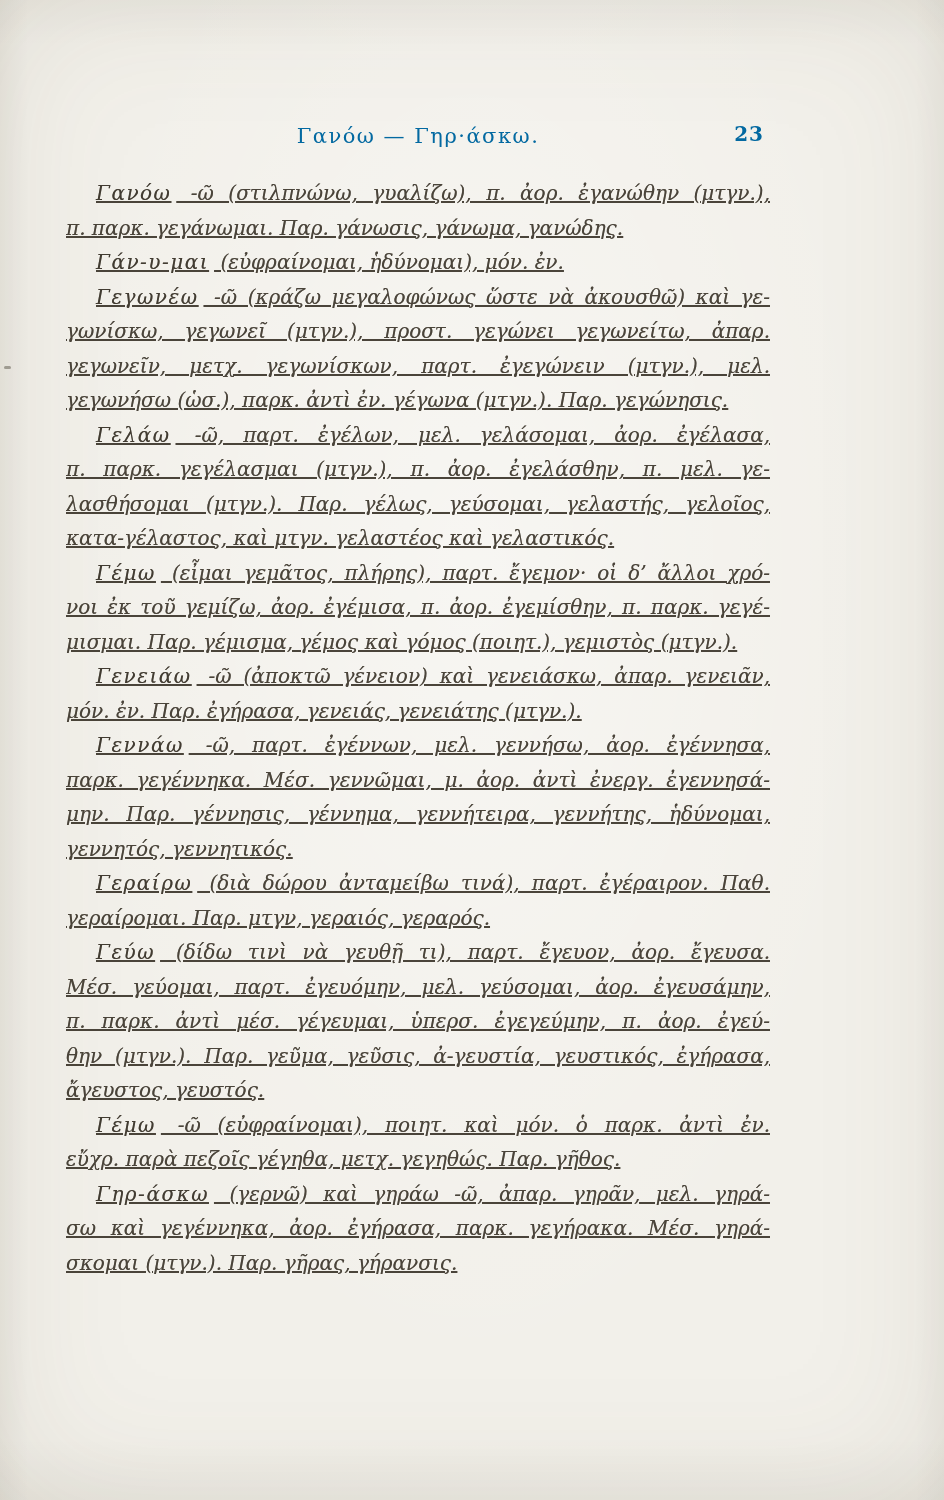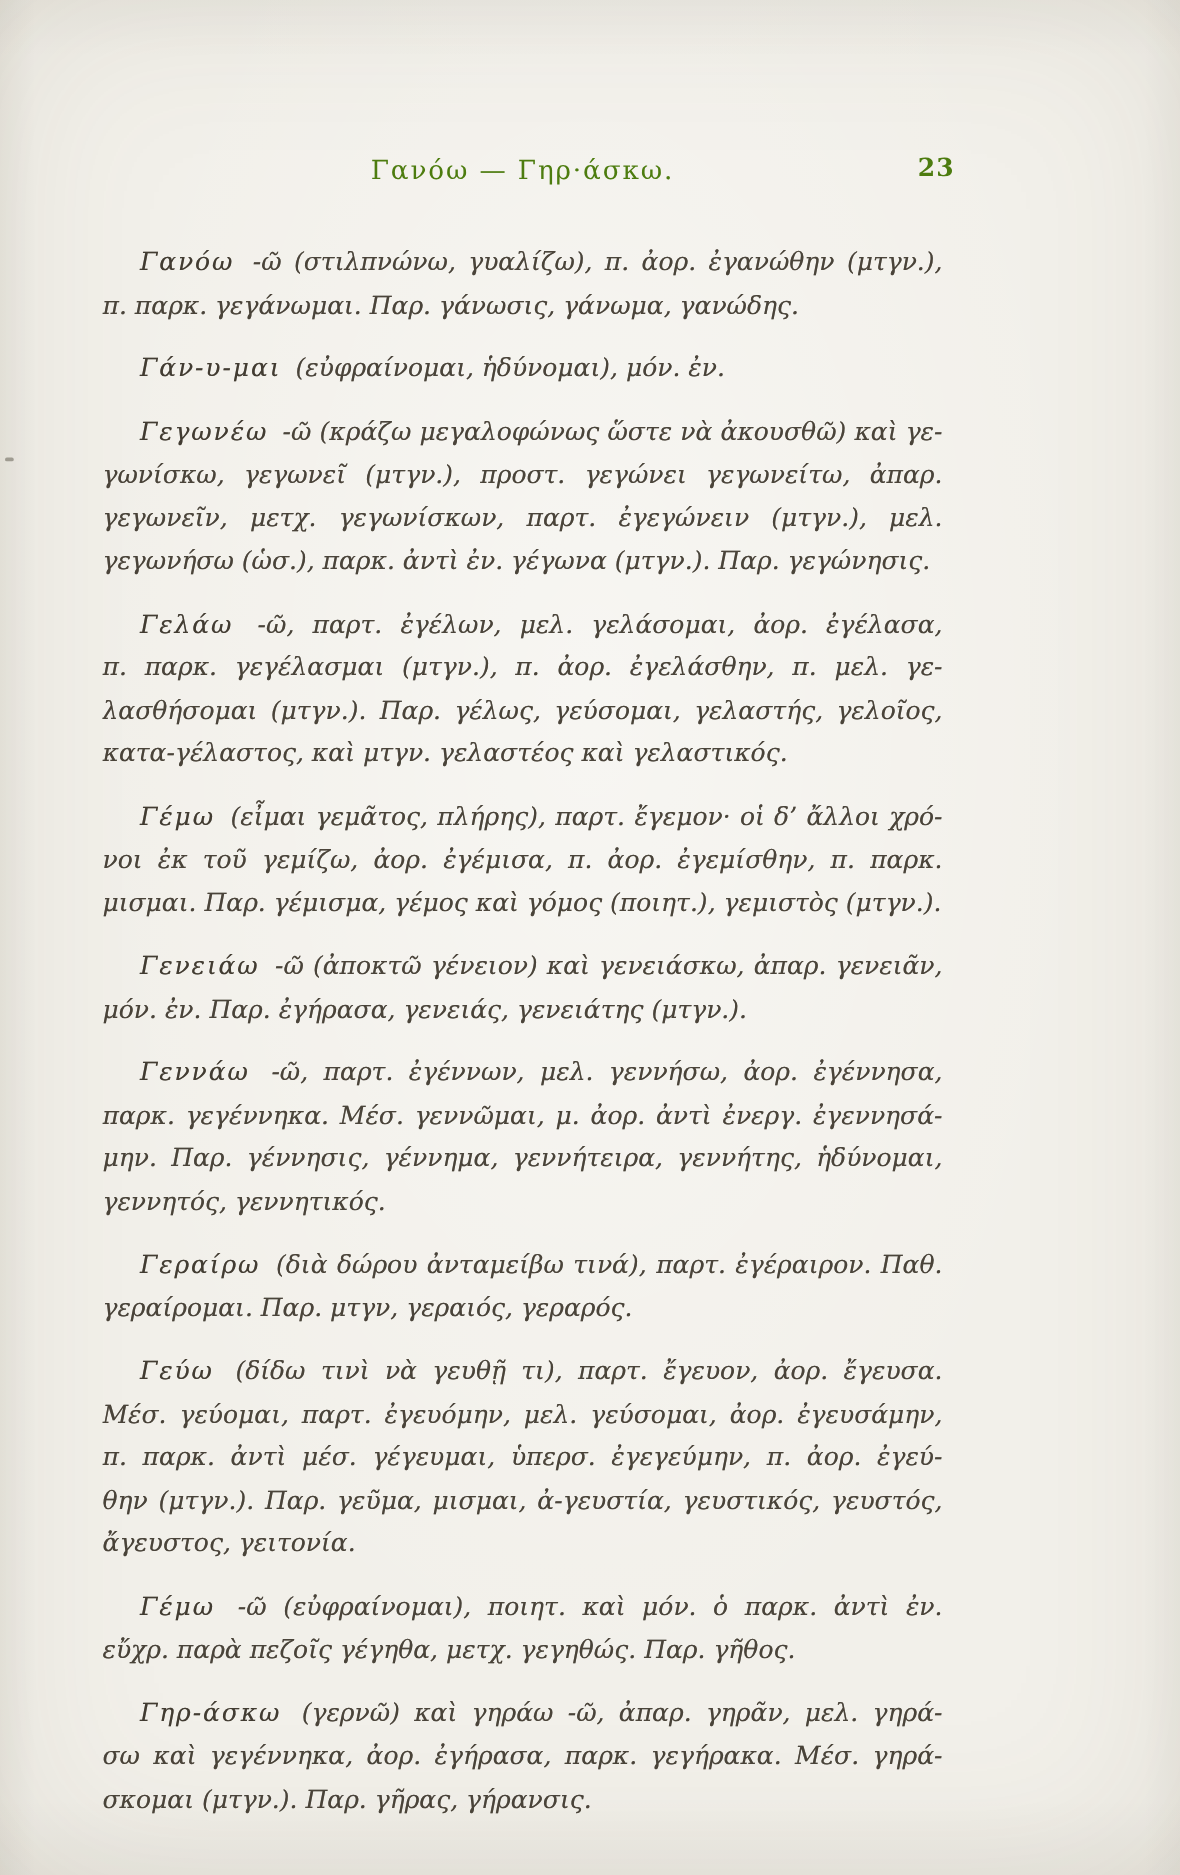--- a/index.html
+++ b/index.html
@@ -39,21 +39,21 @@
     letter-spacing: 1px;
   }
   .text-block {
     position: absolute;
     left: 66px; top: 176px;
     width: 704px;
     font-style: italic;
     color: #4a443a;
     text-shadow: 0 0 0.5px rgba(74,68,58,0.55);
   }
-  .entry { margin: 16px; }
+  .entry { margin: 0; text-decoration: underline; }
   .entry-line {
     font-size: 20px;
     line-height: 34.5px;
     height: 34.5px;
     text-align: justify;
     text-align-last: justify;
     overflow: hidden;
   }
   .entry-line.first { text-indent: 30px; }
   .entry-line.last { text-align-last: auto; }
@@ -67,21 +67,21 @@
     background: rgba(74,68,58,0.45);
     border-radius: 2px;
     pointer-events: none;
   }
   .speck-1 { left: 4px; top: 366px; width: 7px; height: 3px; }
 </style>
 </head>
 <body style="background-color: rgb(242, 240, 234);">
 
 <div class="page">
-  <div class="page-header" style="color: #4d7c0f;">
+  <div class="page-header" style="color: #0369a1;">
     <div class="running-title">Γανόω — Γηρ·άσκω.</div>
     <div class="page-number">23</div>
   </div>
   <div class="text-block" style="color: rgb(74, 68, 58);">
       <div class="entry">
         <div class="entry-line first"><span class="headword">Γανόω</span> -ῶ (στιλπνώνω, γυαλίζω), π. ἀορ. ἐγανώθην (μτγν.),</div>
         <div class="entry-line last">π. παρκ. γεγάνωμαι. Παρ. γάνωσις, γάνωμα, γανώδης.</div>
       </div>
       <div class="entry">
         <div class="entry-line first last"><span class="headword">Γάν-υ-μαι</span> (εὐφραίνομαι, ἡδύνομαι), μόν. ἐν.</div>
@@ -114,22 +114,22 @@
         <div class="entry-line last">γεννητός, γεννητικός.</div>
       </div>
       <div class="entry">
         <div class="entry-line first"><span class="headword">Γεραίρω</span> (διὰ δώρου ἀνταμείβω τινά), παρτ. ἐγέραιρον. Παθ.</div>
         <div class="entry-line last">γεραίρομαι. Παρ. μτγν, γεραιός, γεραρός.</div>
       </div>
       <div class="entry">
         <div class="entry-line first"><span class="headword">Γεύω</span> (δίδω τινὶ νὰ γευθῇ τι), παρτ. ἔγευον, ἀορ. ἔγευσα.</div>
         <div class="entry-line">Μέσ. γεύομαι, παρτ. ἐγευόμην, μελ. γεύσομαι, ἀορ. ἐγευσάμην,</div>
         <div class="entry-line">π. παρκ. ἀντὶ μέσ. γέγευμαι, ὑπερσ. ἐγεγεύμην, π. ἀορ. ἐγεύ-</div>
-        <div class="entry-line">θην (μτγν.). Παρ. γεῦμα, μισμαι, ἀ-γευστία, γευστικός, γευστός,</div>
-        <div class="entry-line last">ἄγευστος, γειτονία.</div>
+        <div class="entry-line">θην (μτγν.). Παρ. γεῦμα, γεῦσις, ἀ-γευστία, γευστικός, ἐγήρασα,</div>
+        <div class="entry-line last">ἄγευστος, γευστός.</div>
       </div>
       <div class="entry">
         <div class="entry-line first"><span class="headword">Γέμω</span> -ῶ (εὐφραίνομαι), ποιητ. καὶ μόν. ὁ παρκ. ἀντὶ ἐν.</div>
         <div class="entry-line last">εὔχρ. παρὰ πεζοῖς γέγηθα, μετχ. γεγηθώς. Παρ. γῆθος.</div>
       </div>
       <div class="entry">
         <div class="entry-line first"><span class="headword">Γηρ-άσκω</span> (γερνῶ) καὶ γηράω -ῶ, ἀπαρ. γηρᾶν, μελ. γηρά-</div>
         <div class="entry-line">σω καὶ γεγέννηκα, ἀορ. ἐγήρασα, παρκ. γεγήρακα. Μέσ. γηρά-</div>
         <div class="entry-line last">σκομαι (μτγν.). Παρ. γῆρας, γήρανσις.</div>
       </div>

